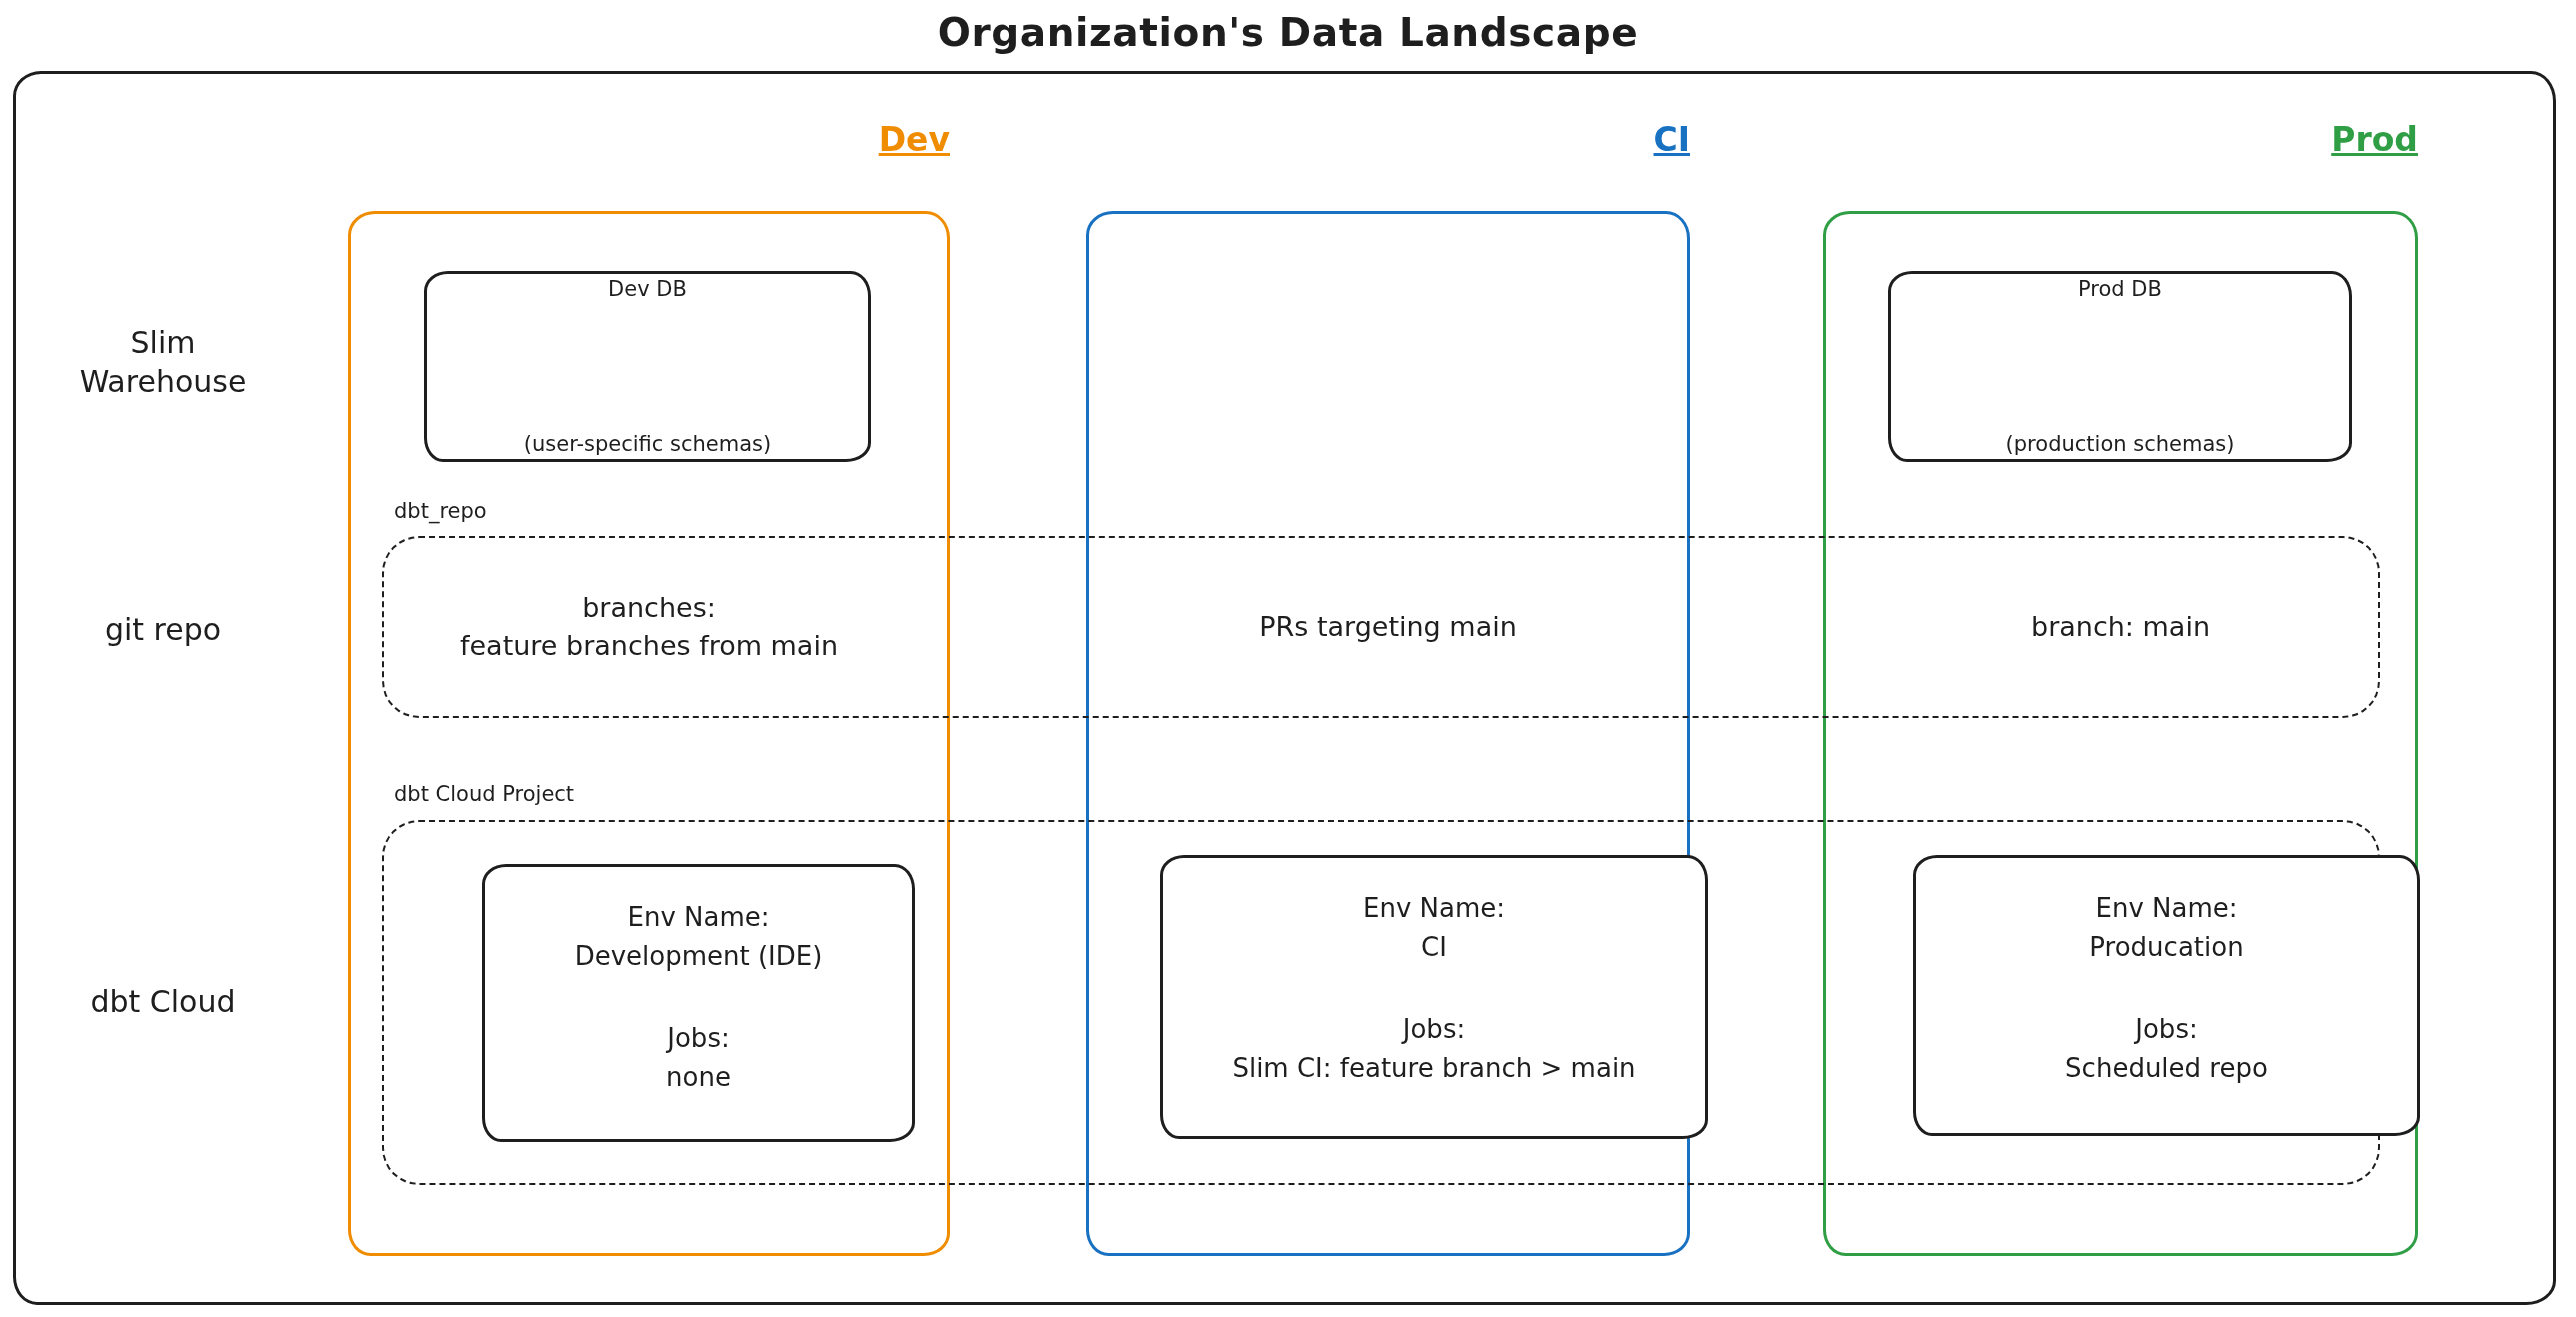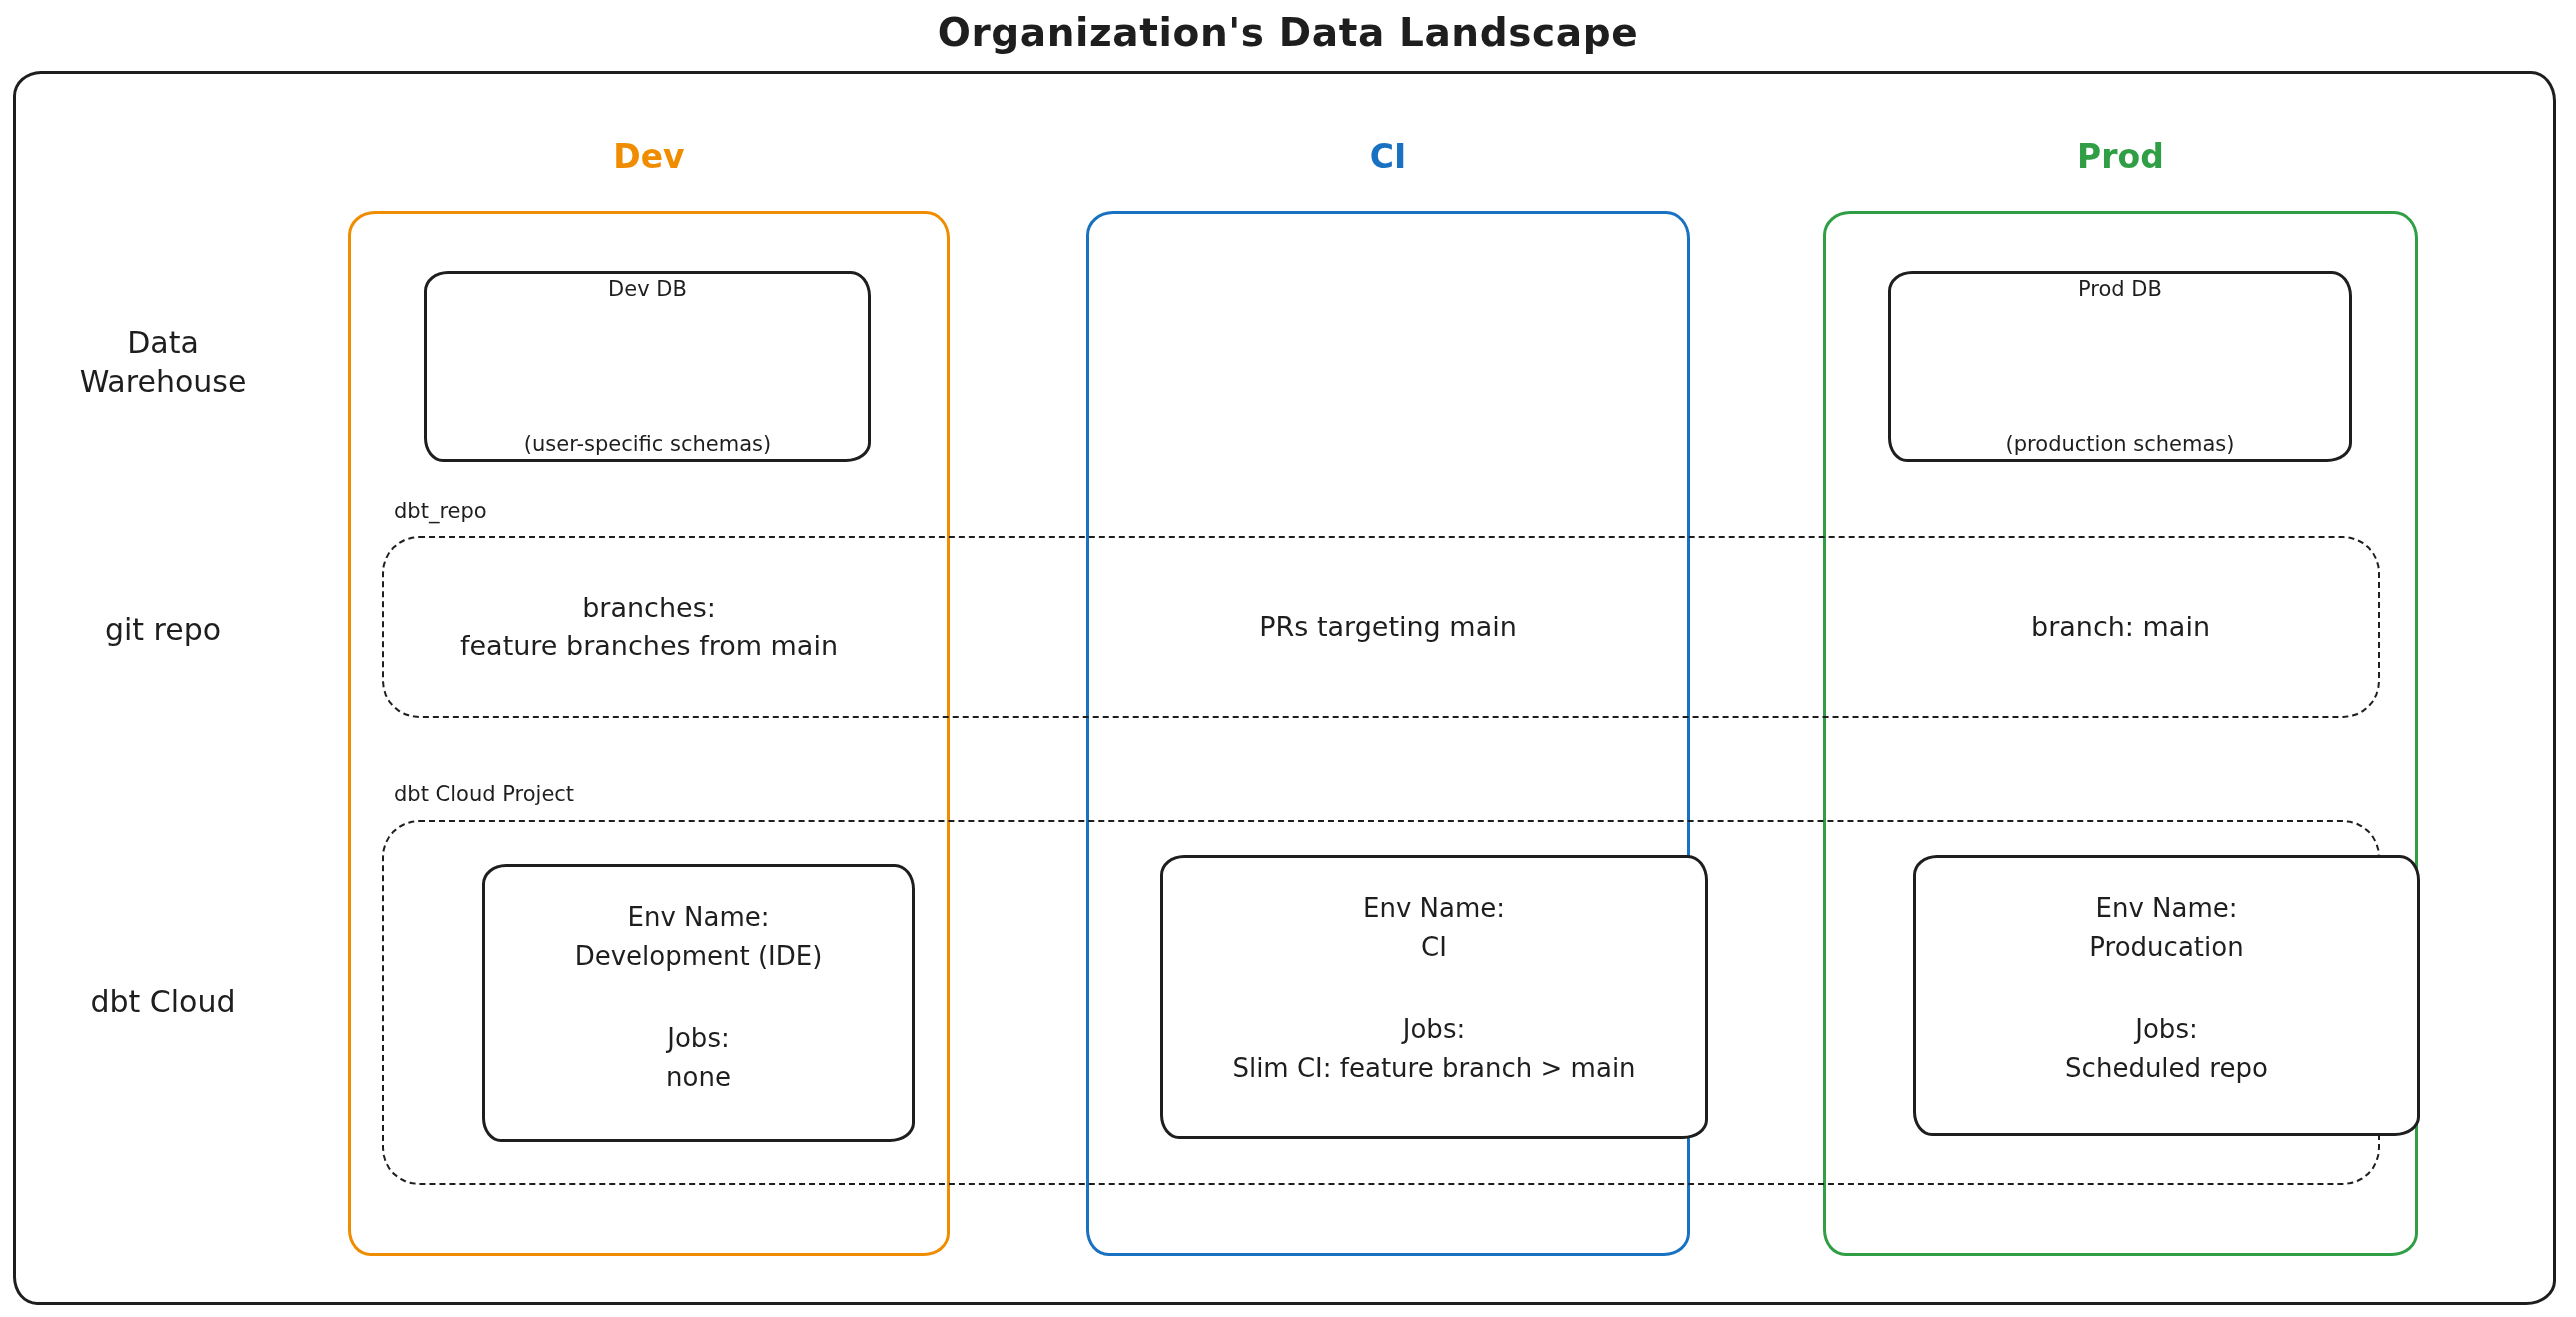--- a/index.html
+++ b/index.html
@@ -28,24 +28,25 @@
 
   .frame {
     left: 13px; top: 71px;
     width: 2543px; height: 1234px;
     border: 3.6px solid #1e1e1e;
     border-radius: 28px 25px 30px 24px / 25px 30px 24px 28px;
     box-sizing: border-box;
   }
 
   .col-header {
-    top: 137px;
-    text-align: center;
+    top: 120px;
+    text-align: right;
     font-size: 33px;
     font-weight: bold;
+    text-decoration: underline;
   }
   .col-container {
     top: 211px;
     height: 1045px;
     border-width: 3px;
     border-style: solid;
     border-radius: 27px 24px 26px 22.5px / 24px 27px 22.5px 26px;
     box-sizing: border-box;
     background: transparent;
   }
@@ -132,21 +133,21 @@
 
   <div class="abs col-header col-dev c-dev">Dev</div>
   <div class="abs col-header col-ci c-ci">CI</div>
   <div class="abs col-header col-prod c-prod">Prod</div>
 
   <div class="abs col-container col-dev c-dev"></div>
   <div class="abs col-container col-ci c-ci"></div>
   <div class="abs col-container col-prod c-prod"></div>
 
   <div class="abs row-label" style="top:323px;">
-    <div>Data</div>
+    <div>Slim</div>
     <div>Warehouse</div>
   </div>
   <div class="abs row-label" style="top:610px;">git repo</div>
   <div class="abs row-label" style="top:982px;">dbt Cloud</div>
 
   <div class="abs node db-node db-dev">
     <div>Dev DB</div>
     <div>(user-specific schemas)</div>
   </div>
   <div class="abs node db-node db-prod">

